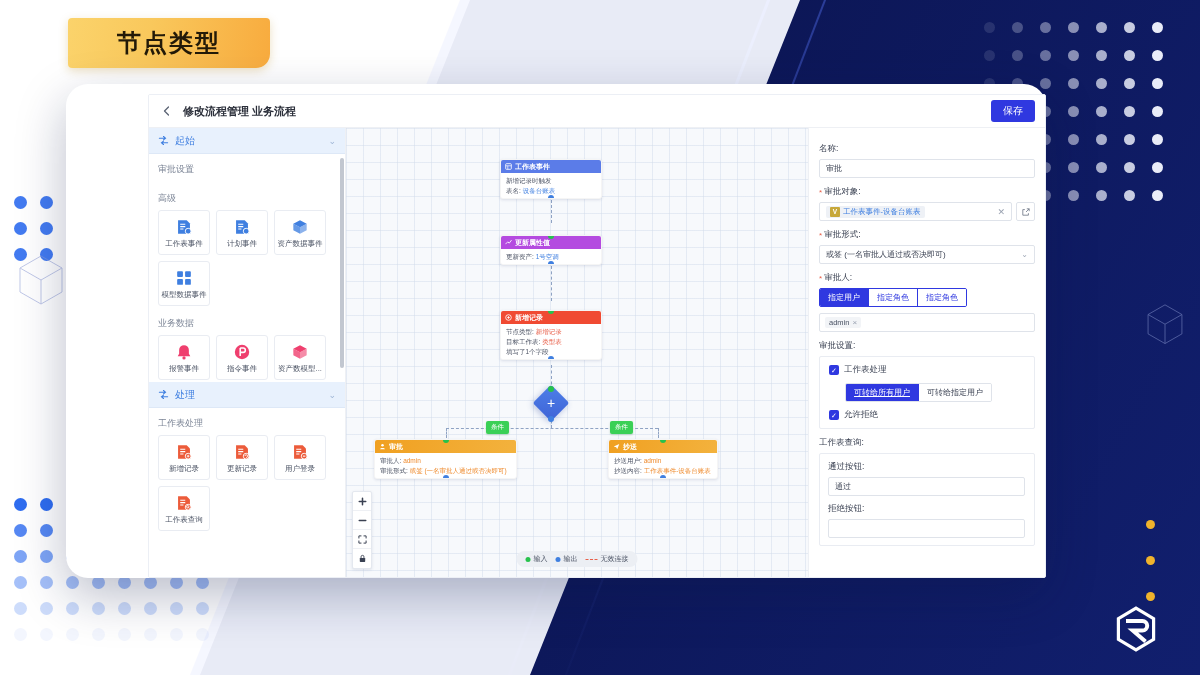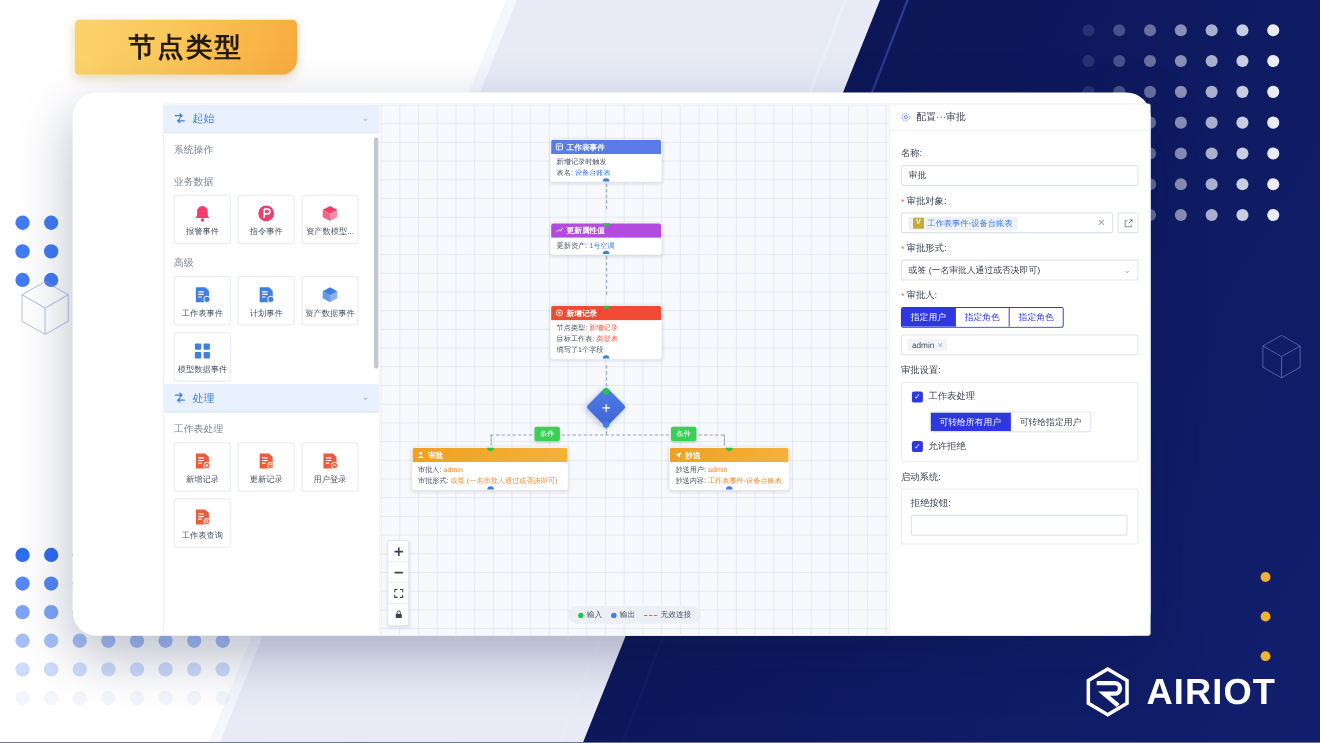--- a/index.html
+++ b/index.html
@@ -263,21 +263,21 @@
     display: flex; border: 1px solid #2f38e0; border-radius: 2px; overflow: hidden; width: fit-content;
   }
   .seg div {
     font-size: 8px; padding: 3px 8px; color: #2f38e0; cursor: pointer;
     border-right: 1px solid #2f38e0; background: #fff;
   }
   .seg div:last-child { border-right: none; }
   .seg div.on { background: #2f38e0; color: #fff; }
   .seg.plain { border-color: #dfe3ea; }
   .seg.plain div { border-right-color: #dfe3ea; color: #3a4152; }
-  .seg.plain div.on { background: #2f38e0; color: #fff; border-color: #2f38e0; }
+  .seg.plain div.on { background: #2f38e0; color: #fff; border-color: #2f38e0; text-decoration: underline; }
   .tagbox {
     min-height: 19px; border: 1px solid #dfe3ea; border-radius: 2px;
     display: flex; align-items: center; padding: 0 5px; gap: 4px;
   }
   .tag-plain {
     background: #f2f4f7; border-radius: 2px; padding: 1px 4px;
     font-size: 7.5px; color: #4a5263; display: inline-flex; align-items: center; gap: 3px;
   }
   .tag-plain .x { color: #9aa2b1; font-size: 8px; cursor: pointer; }
   .panel-box {
@@ -447,70 +447,47 @@
 </div>
 
 <div class="title-badge">
   <span>节点类型</span>
 </div>
 
 <div class="device"></div>
 
 <div class="app">
 
+  <div class="app-header">
+    <div class="back-arrow">
+      <svg width="12" height="12" viewBox="0 0 12 12">
+          <path d="M7.5 2 L3.5 6 L7.5 10" fill="none" stroke="currentColor" stroke-width="1.3" stroke-linecap="round" stroke-linejoin="round"></path>
+        </svg>
+    </div>
+    <div class="app-title">修改流程管理 业务流程</div>
+    <div class="hdr-spacer"></div>
+    <button class="save-btn">保存</button>
+  </div>
 
   <div class="app-body">
 
     <div class="palette">
       <div class="palette-scroll" id="palette-root">
           <div class="pal-section-hdr">
             <span class="ic">
        <svg width="11" height="11" viewBox="0 0 12 12" fill="none" stroke="currentColor" stroke-width="1.2" stroke-linecap="round">
          <path d="M1.5 3.5 H8 M6 1.6 L8.2 3.5 L6 5.4"></path>
                 <path d="M10.5 8.5 H4 M6 6.6 L3.8 8.5 L6 10.4"></path>
        </svg>
      </span>
      <span class="lbl">起始</span>
      <span class="chev">⌄</span>
           </div>
           <div class="pal-group">
-            <div class="pal-group-title">系统操作</div>
-          </div>
-          <div class="pal-group">
-            <div class="pal-group-title">业务数据</div>
-            <div class="pal-items">
-              <div class="pal-item">
-                   <span class="pi-ic">
-                  <svg width="18" height="18" viewBox="0 0 20 20">
-                    <path d="M10 2.4 A5.4 5.4 0 0 1 15.4 7.8 V12 L17 14.6 H3 L4.6 12 V7.8 A5.4 5.4 0 0 1 10 2.4 Z" fill="#ef3f6e"></path>
-                    <circle cx="10" cy="16.6" r="1.8" fill="#ef3f6e"></circle>
-                  </svg>
-                </span>
-                   <span class="pi-lbl">报警事件</span>
-                 </div>
-              <div class="pal-item">
-                   <span class="pi-ic">
-                  <svg width="18" height="18" viewBox="0 0 20 20">
-                    <circle cx="10" cy="10" r="8" fill="#ef3f6e"></circle>
-                    <path d="M8 5.6 V14.4 M8 5.6 H11.3 A2.4 2.4 0 0 1 11.3 10.4 H8" fill="none" stroke="#fff" stroke-width="1.7"></path>
-                  </svg>
-                </span>
-                   <span class="pi-lbl">指令事件</span>
-                 </div>
-              <div class="pal-item">
-                   <span class="pi-ic">
-                  <svg width="18" height="18" viewBox="0 0 20 20">
-                    <path d="M10 2.4 L17.4 6.4 L10 10.4 L2.6 6.4 Z" fill="#ef3f6e"></path>
-                    <path d="M2.6 6.4 V13.6 L10 17.6 V10.4 Z" fill="#ef3f6e" opacity=".8"></path>
-                    <path d="M17.4 6.4 V13.6 L10 17.6 V10.4 Z" fill="#ef3f6e" opacity=".6"></path>
-                  </svg>
-                </span>
-                   <span class="pi-lbl">资产数模型...</span>
-                 </div>
-            </div>
+            <div class="pal-group-title">审批设置</div>
           </div>
           <div class="pal-group">
             <div class="pal-group-title">高级</div>
             <div class="pal-items">
               <div class="pal-item">
                    <span class="pi-ic">
                   <svg width="18" height="18" viewBox="0 0 20 20">
                     <path d="M3.4 2.4 H13 L16.6 6 V17.6 H3.4 Z" fill="#3f7fe0"></path>
                     <path d="M5.8 7 H11.4 M5.8 9.6 H11.4 M5.8 12.2 H9.4" stroke="#fff" stroke-width="1.2"></path>
                     <circle cx="14.6" cy="14.6" r="3.2" fill="#3f7fe0" stroke="#fff" stroke-width="1"></circle>
@@ -541,20 +518,53 @@
               <div class="pal-item">
                    <span class="pi-ic">
                   <svg width="18" height="18" viewBox="0 0 20 20">
                     <rect x="2.4" y="2.4" width="6.4" height="6.4" rx="1" fill="#3f7fe0"></rect>
                     <rect x="11.2" y="2.4" width="6.4" height="6.4" rx="1" fill="#3f7fe0"></rect>
                     <rect x="2.4" y="11.2" width="6.4" height="6.4" rx="1" fill="#3f7fe0"></rect>
                     <rect x="11.2" y="11.2" width="6.4" height="6.4" rx="1" fill="#3f7fe0"></rect>
                   </svg>
                 </span>
                    <span class="pi-lbl">模型数据事件</span>
+                 </div>
+            </div>
+          </div>
+          <div class="pal-group">
+            <div class="pal-group-title">业务数据</div>
+            <div class="pal-items">
+              <div class="pal-item">
+                   <span class="pi-ic">
+                  <svg width="18" height="18" viewBox="0 0 20 20">
+                    <path d="M10 2.4 A5.4 5.4 0 0 1 15.4 7.8 V12 L17 14.6 H3 L4.6 12 V7.8 A5.4 5.4 0 0 1 10 2.4 Z" fill="#ef3f6e"></path>
+                    <circle cx="10" cy="16.6" r="1.8" fill="#ef3f6e"></circle>
+                  </svg>
+                </span>
+                   <span class="pi-lbl">报警事件</span>
+                 </div>
+              <div class="pal-item">
+                   <span class="pi-ic">
+                  <svg width="18" height="18" viewBox="0 0 20 20">
+                    <circle cx="10" cy="10" r="8" fill="#ef3f6e"></circle>
+                    <path d="M8 5.6 V14.4 M8 5.6 H11.3 A2.4 2.4 0 0 1 11.3 10.4 H8" fill="none" stroke="#fff" stroke-width="1.7"></path>
+                  </svg>
+                </span>
+                   <span class="pi-lbl">指令事件</span>
+                 </div>
+              <div class="pal-item">
+                   <span class="pi-ic">
+                  <svg width="18" height="18" viewBox="0 0 20 20">
+                    <path d="M10 2.4 L17.4 6.4 L10 10.4 L2.6 6.4 Z" fill="#ef3f6e"></path>
+                    <path d="M2.6 6.4 V13.6 L10 17.6 V10.4 Z" fill="#ef3f6e" opacity=".8"></path>
+                    <path d="M17.4 6.4 V13.6 L10 17.6 V10.4 Z" fill="#ef3f6e" opacity=".6"></path>
+                  </svg>
+                </span>
+                   <span class="pi-lbl">资产数模型...</span>
                  </div>
             </div>
           </div>
           <div class="pal-section-hdr">
             <span class="ic">
        <svg width="11" height="11" viewBox="0 0 12 12" fill="none" stroke="currentColor" stroke-width="1.2" stroke-linecap="round">
          <path d="M1.5 3.5 H8 M6 1.6 L8.2 3.5 L6 5.4"></path>
                 <path d="M10.5 8.5 H4 M6 6.6 L3.8 8.5 L6 10.4"></path>
        </svg>
      </span>
@@ -756,29 +766,20 @@
           <span>输出</span>
         </div>
         <div class="lg">
           <span class="dash"></span>
           <span>无效连接</span>
         </div>
       </div>
     </div>
 
     <div class="config">
-      <div class="cfg-hdr">
-        <span class="ic">
-          <svg width="9" height="9" viewBox="0 0 12 12" fill="none" stroke="currentColor" stroke-width="1.1">
-            <circle cx="6" cy="6" r="2"></circle>
-              <circle cx="6" cy="6" r="4.6" stroke-dasharray="1.6 1.4"></circle>
-          </svg>
-        </span>
-        <span>配置···审批</span>
-      </div>
 
       <div class="cfg-body">
 
         <div class="cfg-label">名称:</div>
         <div class="cfg-input">
           <span>审批</span>
         </div>
 
         <div class="cfg-label">
           <span class="req">*</span>
@@ -837,33 +838,38 @@
               <div class="on">可转给所有用户</div>
               <div>可转给指定用户</div>
             </div>
           </div>
           <div class="chk-row">
             <span class="chk">✓</span>
             <span class="chk-lbl">允许拒绝</span>
           </div>
         </div>
 
-        <div class="cfg-label">启动系统:</div>
+        <div class="cfg-label">工作表查询:</div>
         <div class="panel-box sub-box">
+          <div>
+            <div class="sub-label">通过按钮:</div>
+            <div class="cfg-input">
+              <span>通过</span>
+            </div>
+          </div>
           <div>
             <div class="sub-label">拒绝按钮:</div>
             <div class="cfg-input"></div>
           </div>
         </div>
 
       </div>
     </div>
 
   </div>
 </div>
 
 <div class="logo">
   <svg width="48" height="48" viewBox="0 0 60 60">
     <path d="M30 4 L52 17 L52 43 L30 56 L8 43 L8 17 Z" fill="none" stroke="#fff" stroke-width="4"></path>
     <path d="M20 20 H38 A6 6 0 0 1 38 32 H26 L40 44" fill="none" stroke="#fff" stroke-width="5" stroke-linecap="square"></path>
   </svg>
-  <span class="logo-text">AIRIOT</span>
 </div>
 
 </body></html>

